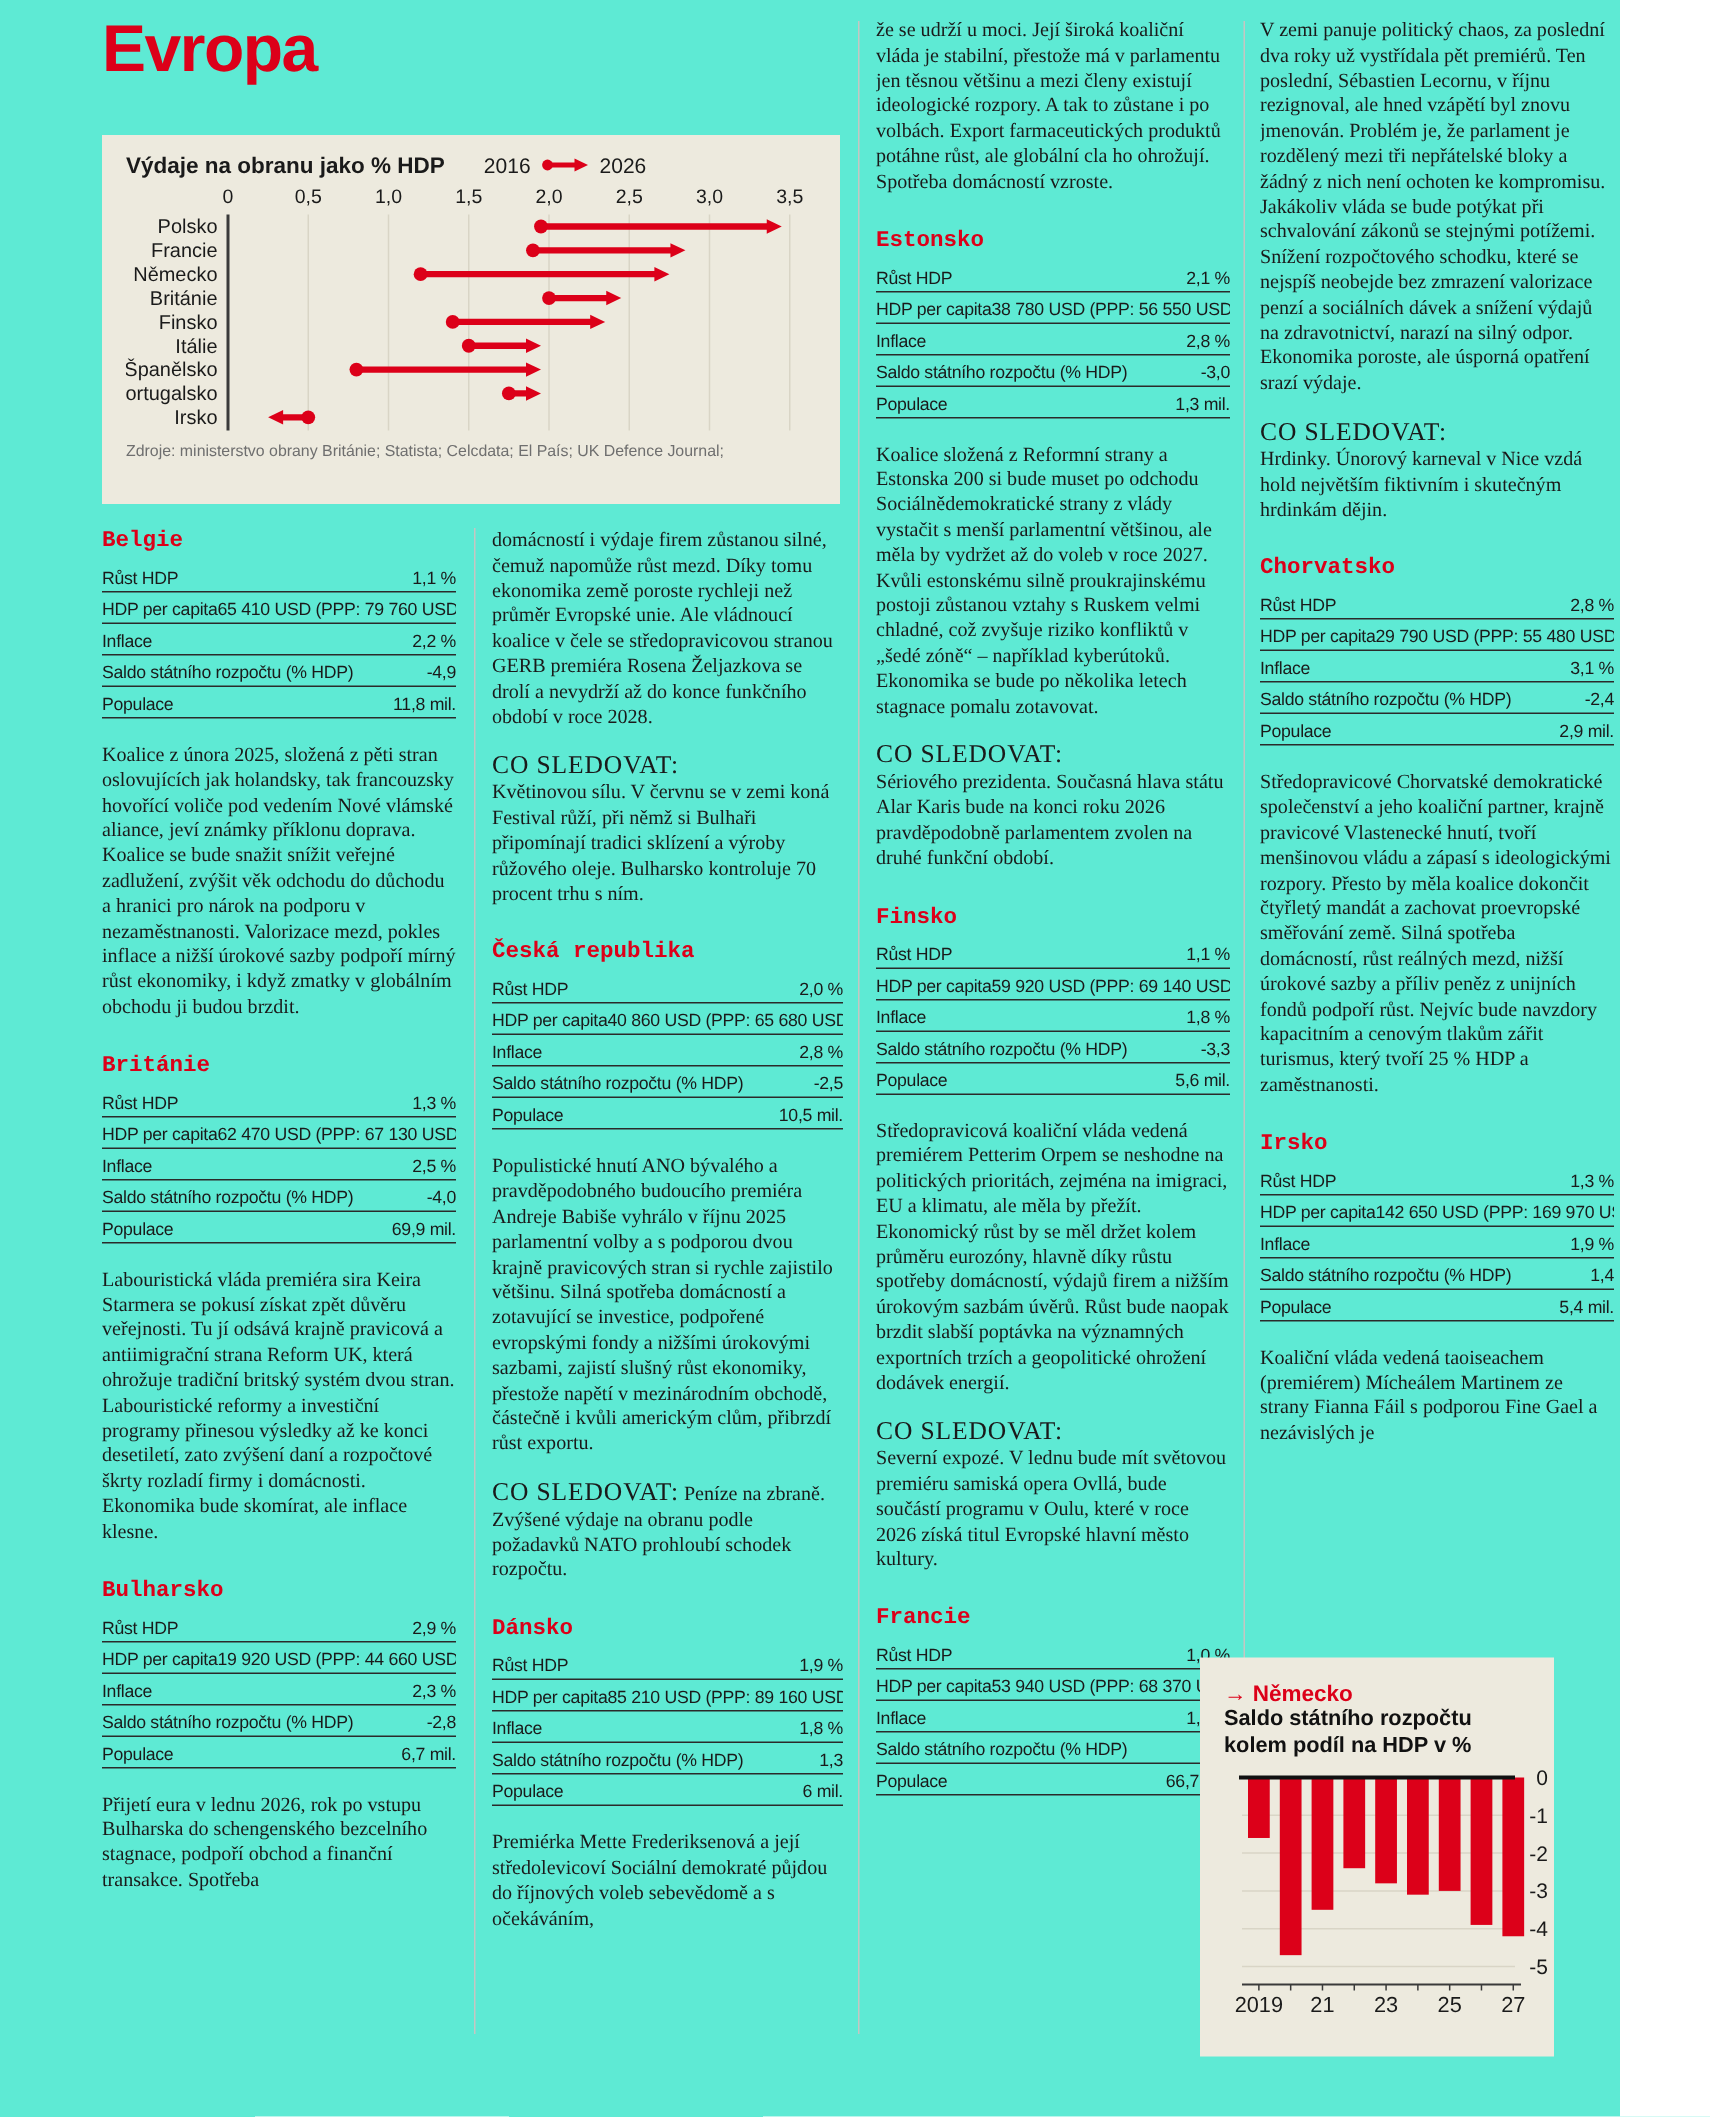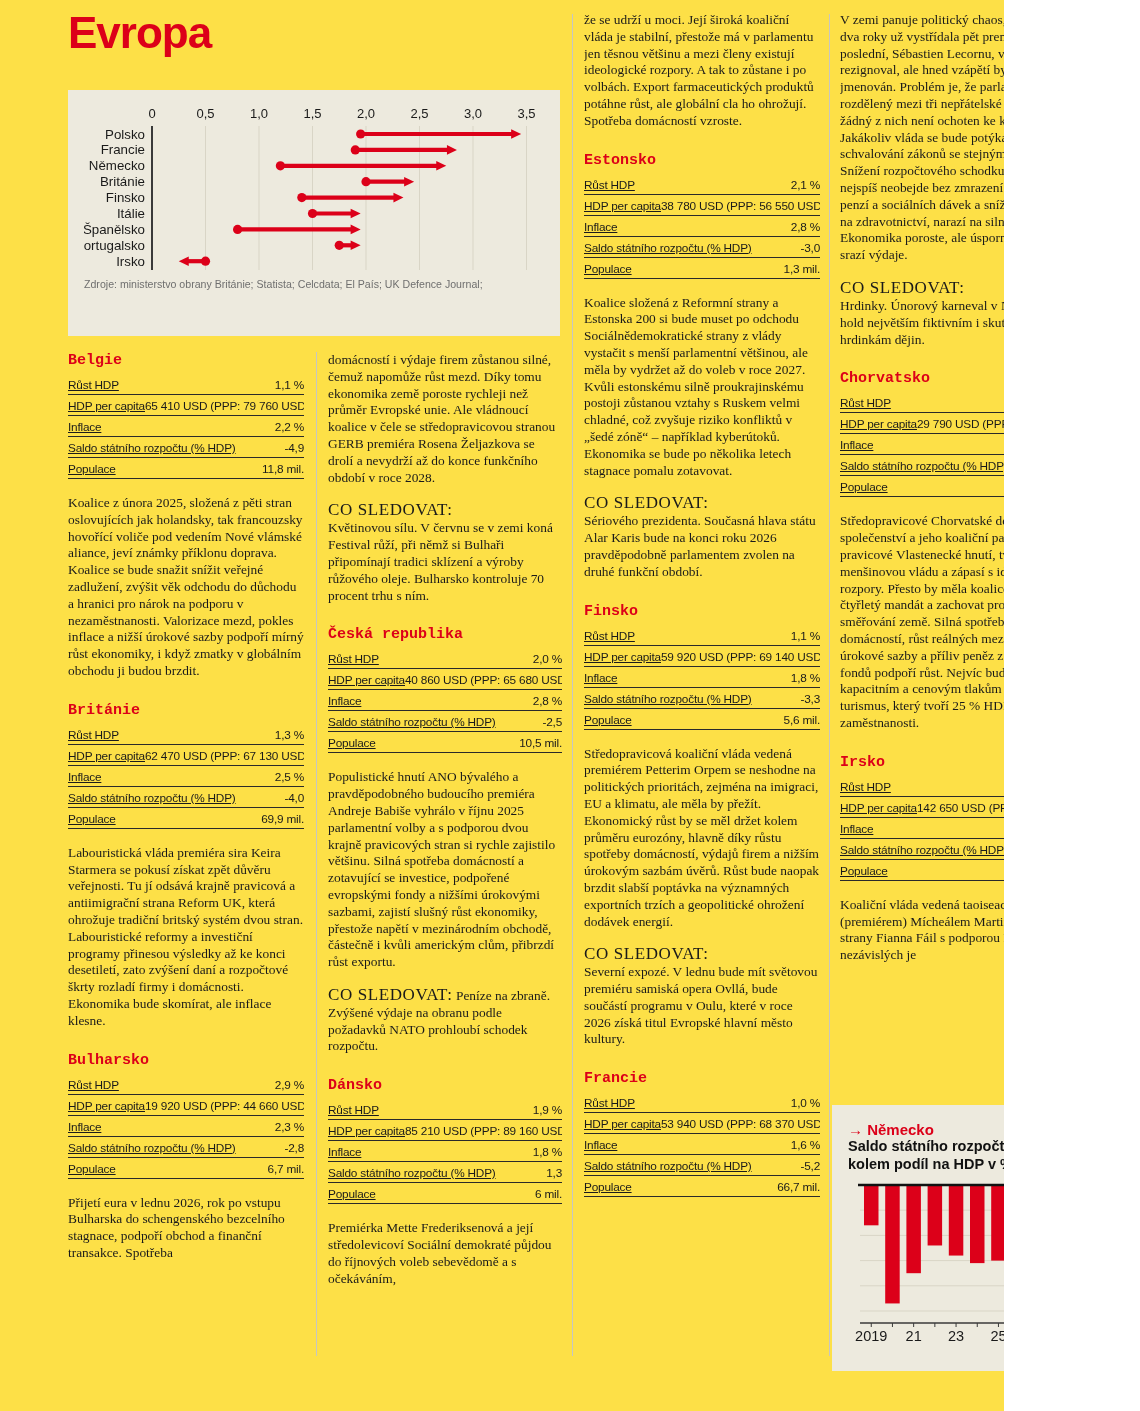--- a/index.html
+++ b/index.html
@@ -1,16 +1,16 @@
 <!DOCTYPE html>
 <html lang="cs"><head>
 <meta charset="utf-8">
 <style>
   html,body{margin:0;padding:0;background:#ffffff;}
-  .page{position:relative;width:1004px;height:1411px;background:#fde047;overflow:hidden;
+  .page{position:relative;width:1080px;height:1411px;background:#5eead4;overflow:hidden;
         font-family:"Liberation Sans",sans-serif;color:#1a1a1a;}
   .masthead{position:absolute;left:68px;top:8px;font-size:44px;font-weight:bold;
         color:#dc0019;letter-spacing:-1px;font-family:"Liberation Sans",sans-serif;}
   
   .panel{background:#edeade;}
   .defense-box{position:absolute;left:68px;top:90px;width:492px;height:246px;box-sizing:border-box;
         padding:12px 14px 8px 16px;}
   .defense-head{display:flex;align-items:baseline;}
   .defense-title{font-size:15px;font-weight:bold;}
   .legend{display:flex;align-items:center;margin-left:26px;gap:5px;font-size:14px;}
@@ -25,43 +25,55 @@
   .vrule{position:absolute;width:1px;background:#c6c6c2;}
   .vr1{left:316px;top:352px;height:1004px;}
   .vr2{left:572px;top:14px;height:1342px;}
   .vr3{left:829px;top:14px;height:1342px;}
   
   .country-head{font-size:15px;font-weight:bold;color:#dc0019;margin:22px 0 5px 0;font-family:Liberation Mono, monospace;}
   .first .country-head{margin-top:0;}
   .stat-row{display:flex;justify-content:space-between;align-items:baseline;
         border-bottom:1px solid #2a2a2a;padding:4px 0 2px 0;font-size:11.8px;letter-spacing:-0.2px;
         white-space:nowrap;}
-  .stat-label{text-align:left;text-decoration:underline;}
+  .stat-label{text-align:left;}
   .stat-value{text-align:right;}
   .body-text{font-family:"Liberation Serif",serif;font-size:13.4px;line-height:16.8px;
         margin:16px 0 0 0;}
   .watch{margin-top:14px;}
   .watch-label{font-family:"Liberation Serif",serif;font-size:17px;letter-spacing:0.6px;}
   .watch-text{margin-top:0;}
   .cont{margin-top:6px;}
   
-  .germany-box{position:absolute;left:832px;top:1105px;width:236px;height:266px;box-sizing:border-box;
+  .germany-box{position:absolute;left:800px;top:1105px;width:236px;height:266px;box-sizing:border-box;
         padding:16px 14px 6px 16px;}
   .germany-title{font-size:15px;font-weight:bold;color:#dc0019;}
   .germany-sub{font-size:14.5px;font-weight:bold;line-height:17.5px;color:#111;}
   .germany-svg{display:block;margin-top:4px;}
 </style>
 </head>
 <body>
 
 <div class="page">
 
   <div class="masthead">Evropa</div>
 
   <section class="defense-box panel">
+    <div class="defense-head">
+      <span class="defense-title">Výdaje na obranu jako % HDP</span>
+      <span class="legend">
+        <span>2016</span>
+        <svg width="36" height="12" viewBox="0 0 36 12">
+          <circle cx="6" cy="6" r="3.6" fill="#dc0019"></circle>
+          <line x1="6" y1="6" x2="26" y2="6" stroke="#dc0019" stroke-width="3.2"></line>
+          <polygon points="33,6 24,1.6 24,10.4" fill="#dc0019"></polygon>
+        </svg>
+        <span>2026</span>
+      </span>
+    </div>
     <svg id="defense-svg" class="defense-svg" width="462" height="172" viewBox="0 0 462 172">
         <text x="68" y="14" text-anchor="middle" font-size="13" fill="#1a1a1a" font-family="Liberation Sans, sans-serif">0</text>
         <line x1="121.5" y1="22" x2="121.5" y2="166" stroke="#d9d5c6" stroke-width="1"></line>
         <text x="121.5" y="14" text-anchor="middle" font-size="13" fill="#1a1a1a" font-family="Liberation Sans, sans-serif">0,5</text>
         <line x1="175" y1="22" x2="175" y2="166" stroke="#d9d5c6" stroke-width="1"></line>
         <text x="175" y="14" text-anchor="middle" font-size="13" fill="#1a1a1a" font-family="Liberation Sans, sans-serif">1,0</text>
         <line x1="228.5" y1="22" x2="228.5" y2="166" stroke="#d9d5c6" stroke-width="1"></line>
         <text x="228.5" y="14" text-anchor="middle" font-size="13" fill="#1a1a1a" font-family="Liberation Sans, sans-serif">1,5</text>
         <line x1="282" y1="22" x2="282" y2="166" stroke="#d9d5c6" stroke-width="1"></line>
         <text x="282" y="14" text-anchor="middle" font-size="13" fill="#1a1a1a" font-family="Liberation Sans, sans-serif">2,0</text>

